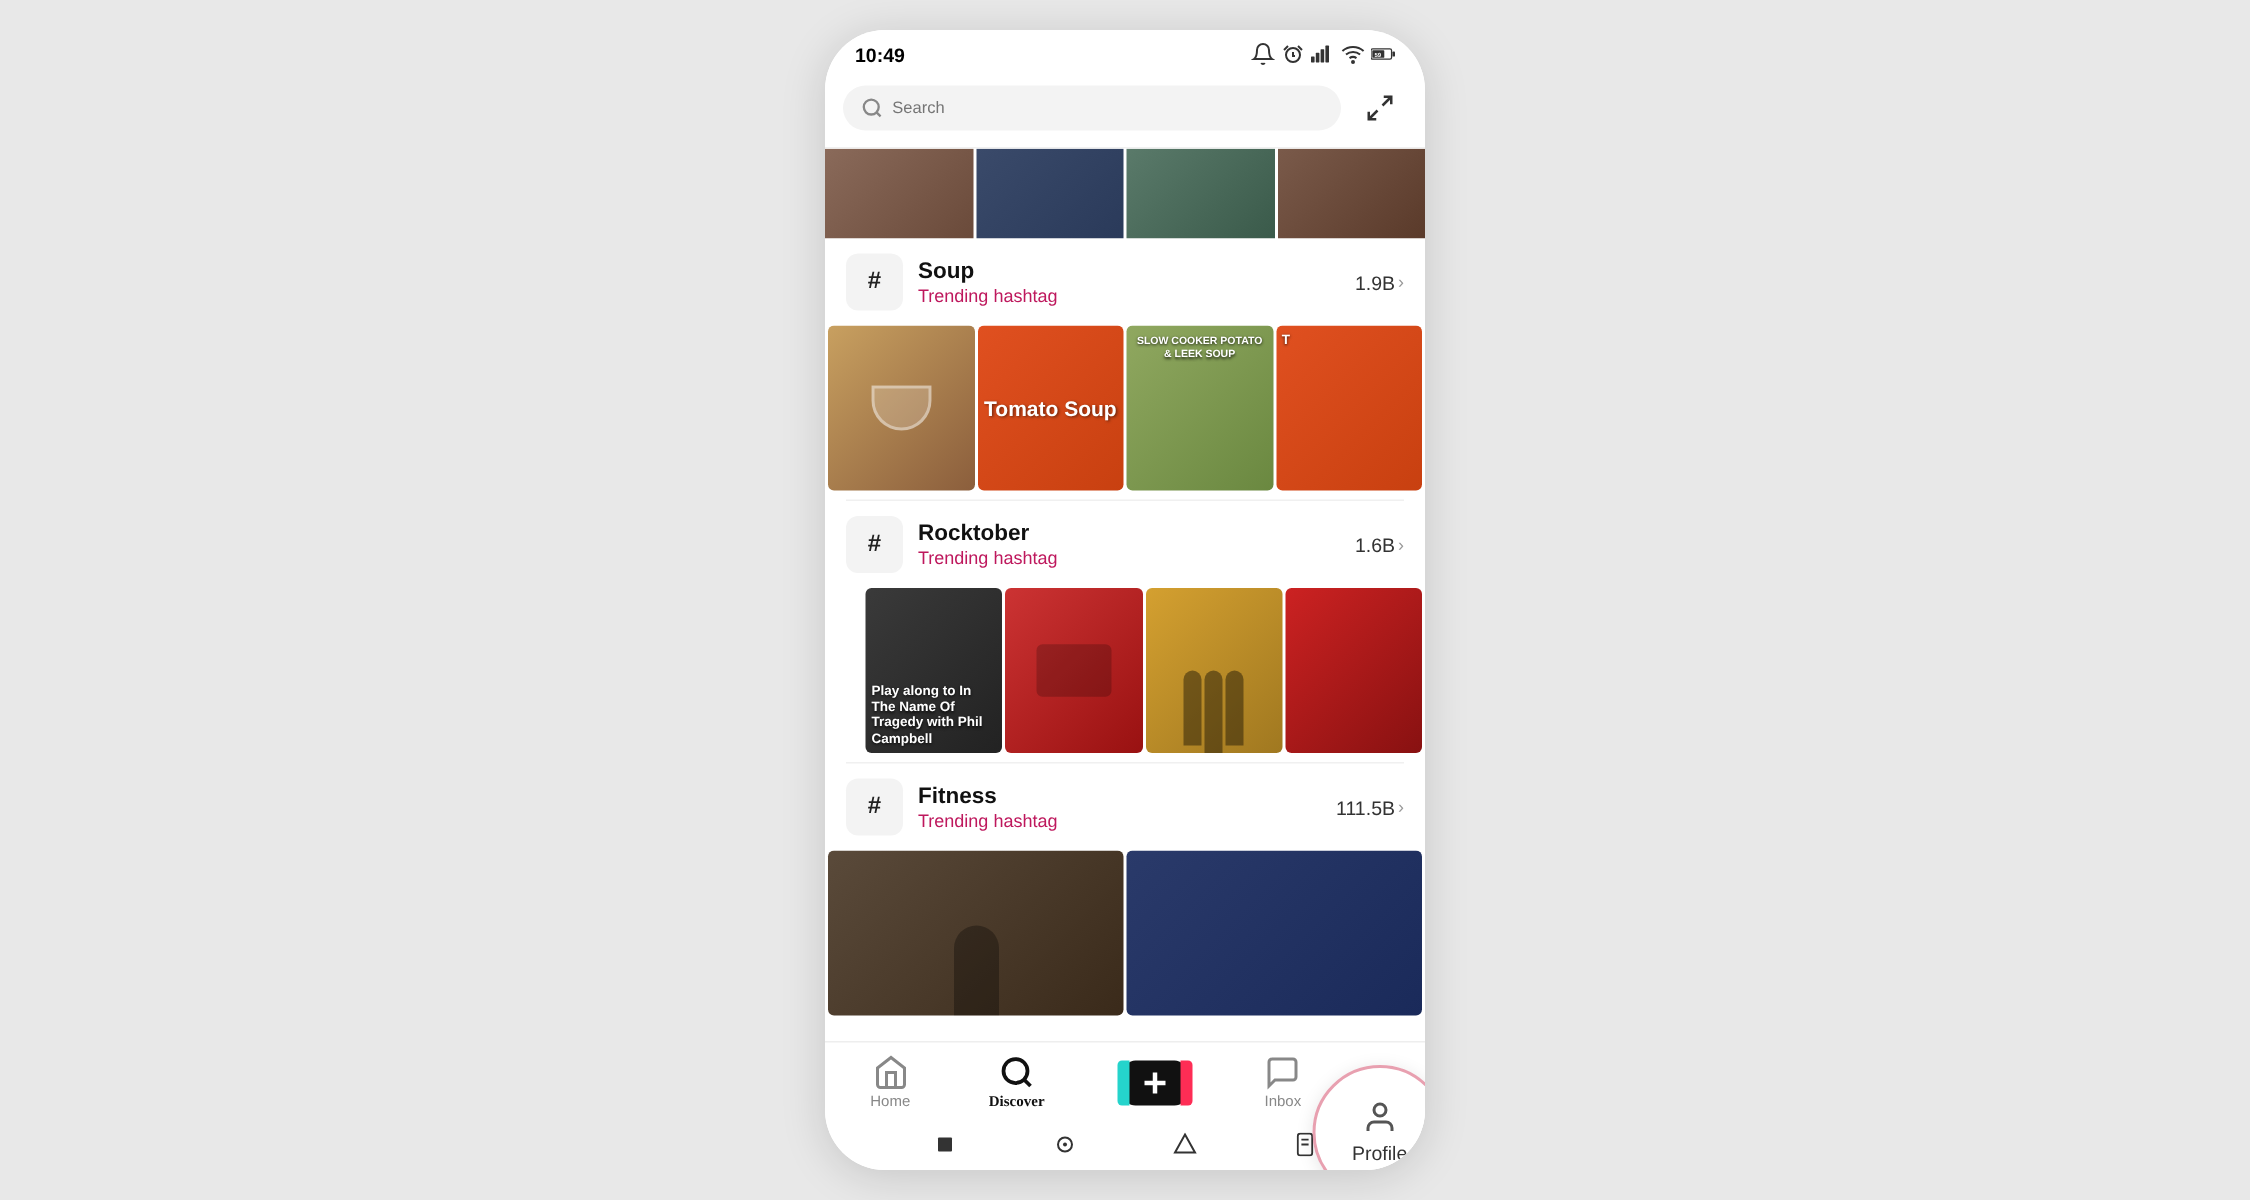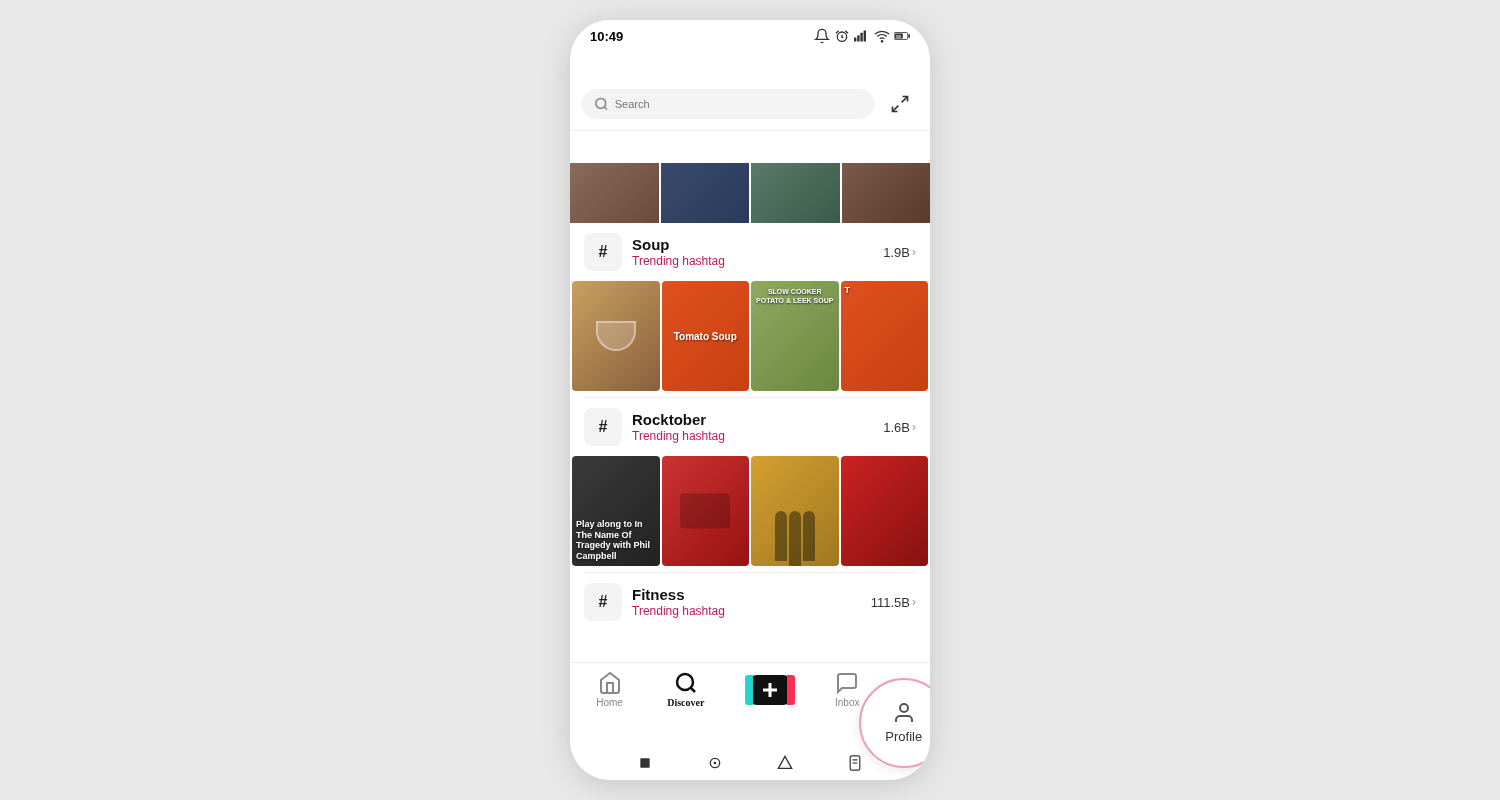--- a/index.html
+++ b/index.html
@@ -7,30 +7,29 @@
       width: 1500px;
       height: 800px;
       background: #e8e8e8;
       display: flex;
       align-items: center;
       justify-content: center;
       font-family: -apple-system, BlinkMacSystemFont, 'Segoe UI', sans-serif;
     }
 
     .phone-container {
-      width: 360px;
+      width: 400px;
       height: 760px;
       background: #ffffff;
       border-radius: 40px;
       box-shadow: 0 4px 30px rgba(0,0,0,0.15);
       overflow: hidden;
       display: flex;
       flex-direction: column;
       position: relative;
-      gap: 32px;
     }
 
     
     .status-bar {
       display: flex;
       justify-content: space-between;
       align-items: center;
       padding: 8px 20px 4px;
       background: #fff;
       font-size: 12px;
@@ -178,41 +177,41 @@
     .soup-2 { background: linear-gradient(135deg, #e05020, #c84010); }
     .soup-3 { background: linear-gradient(135deg, #90a860, #6a8840); }
     .soup-4 { background: linear-gradient(135deg, #e05020, #c84010); }
 
     
     .soup-2-overlay {
       position: absolute;
       top: 50%;
       left: 50%;
       transform: translate(-50%, -50%);
-      font-size: 10px;
+      font-size: 14px;
       font-weight: 700;
       color: #fff;
       text-shadow: 1px 1px 2px rgba(0,0,0,0.5);
       white-space: nowrap;
     }
     .soup-3-label {
       position: absolute;
       top: 6px;
       left: 4px;
       right: 4px;
       font-size: 7px;
       font-weight: 700;
       color: #fff;
       text-shadow: 0 1px 2px rgba(0,0,0,0.8);
       text-align: center;
       line-height: 1.3;
     }
 
     
-    .rock-1 { background: linear-gradient(135deg, #3a3a3a, #222); }
+    .rock-1 { background: linear-gradient(135deg, #3a3a3a, #222); margin-left: 25px; }
     .rock-2 { background: linear-gradient(135deg, #cc3333, #991111); }
     .rock-3 { background: linear-gradient(135deg, #d4a030, #a07820); }
     .rock-4 { background: linear-gradient(135deg, #cc2222, #881111); }
 
     
     .fit-1 { background: linear-gradient(135deg, #5a4a3a, #3a2a1a); }
     .fit-2 { background: linear-gradient(135deg, #4a5a3a, #2a3a1a); }
     .fit-3 { background: linear-gradient(135deg, #2a3a6a, #1a2a5a); }
 
     

